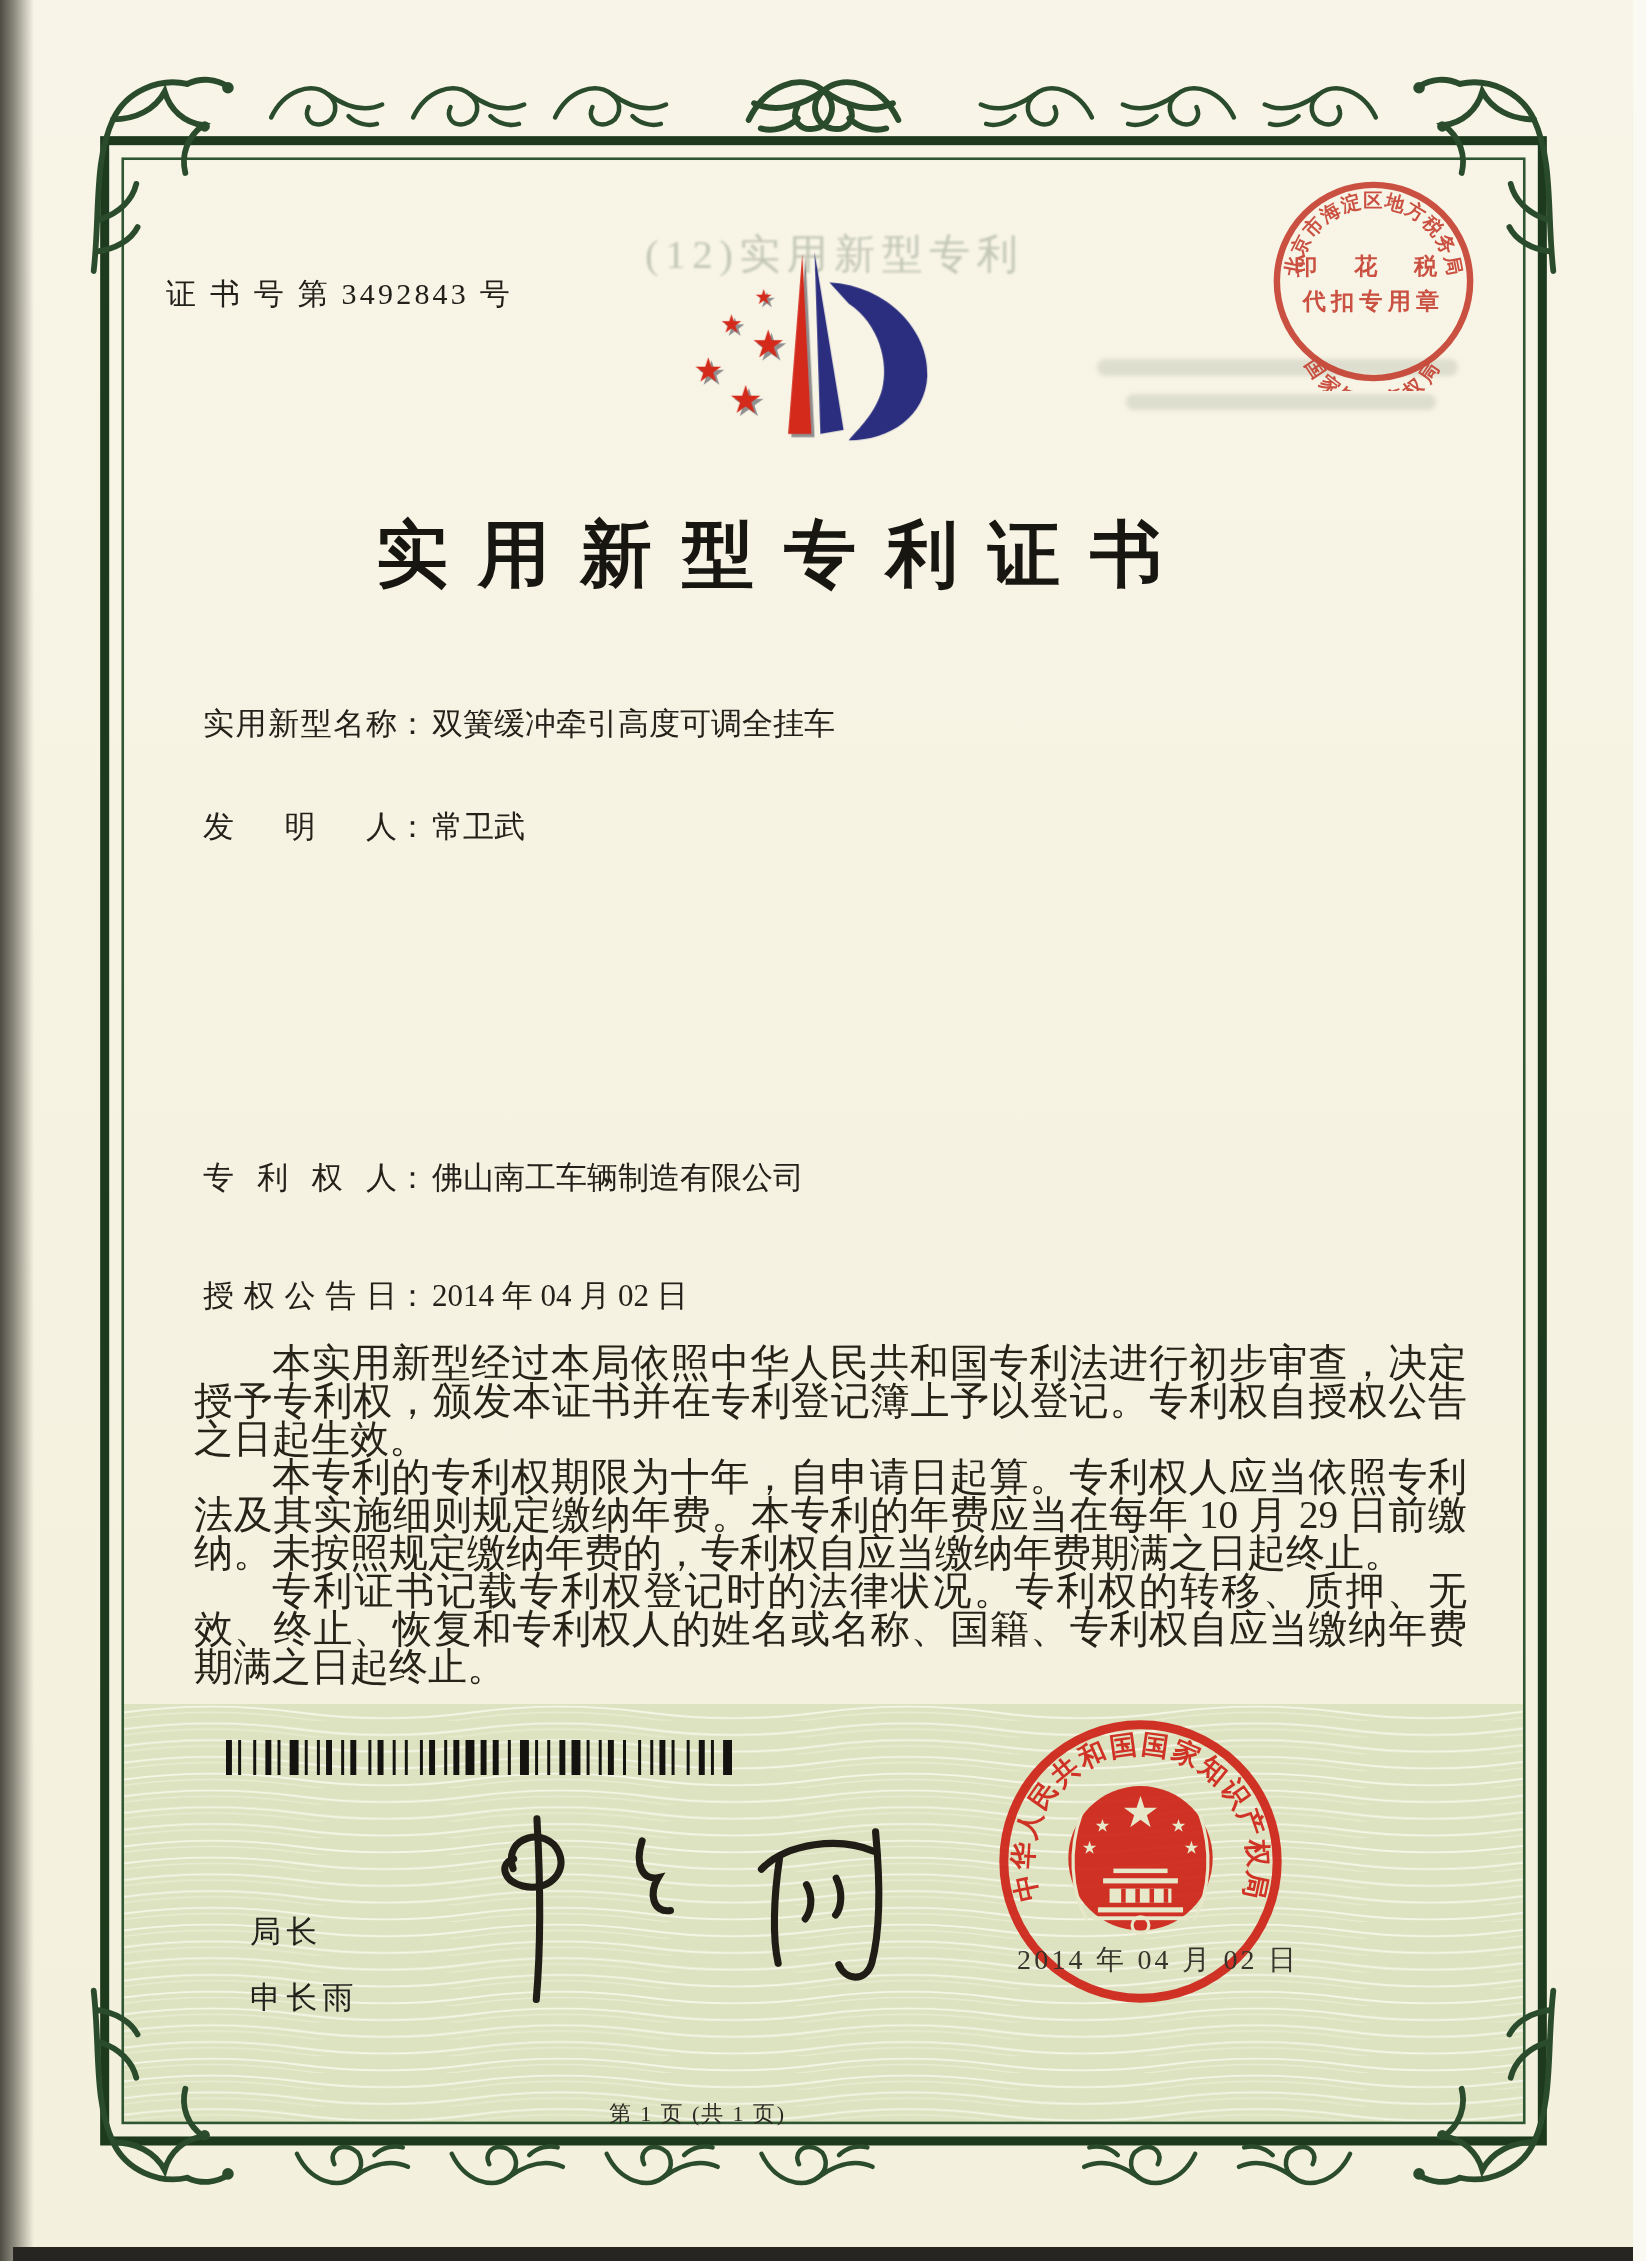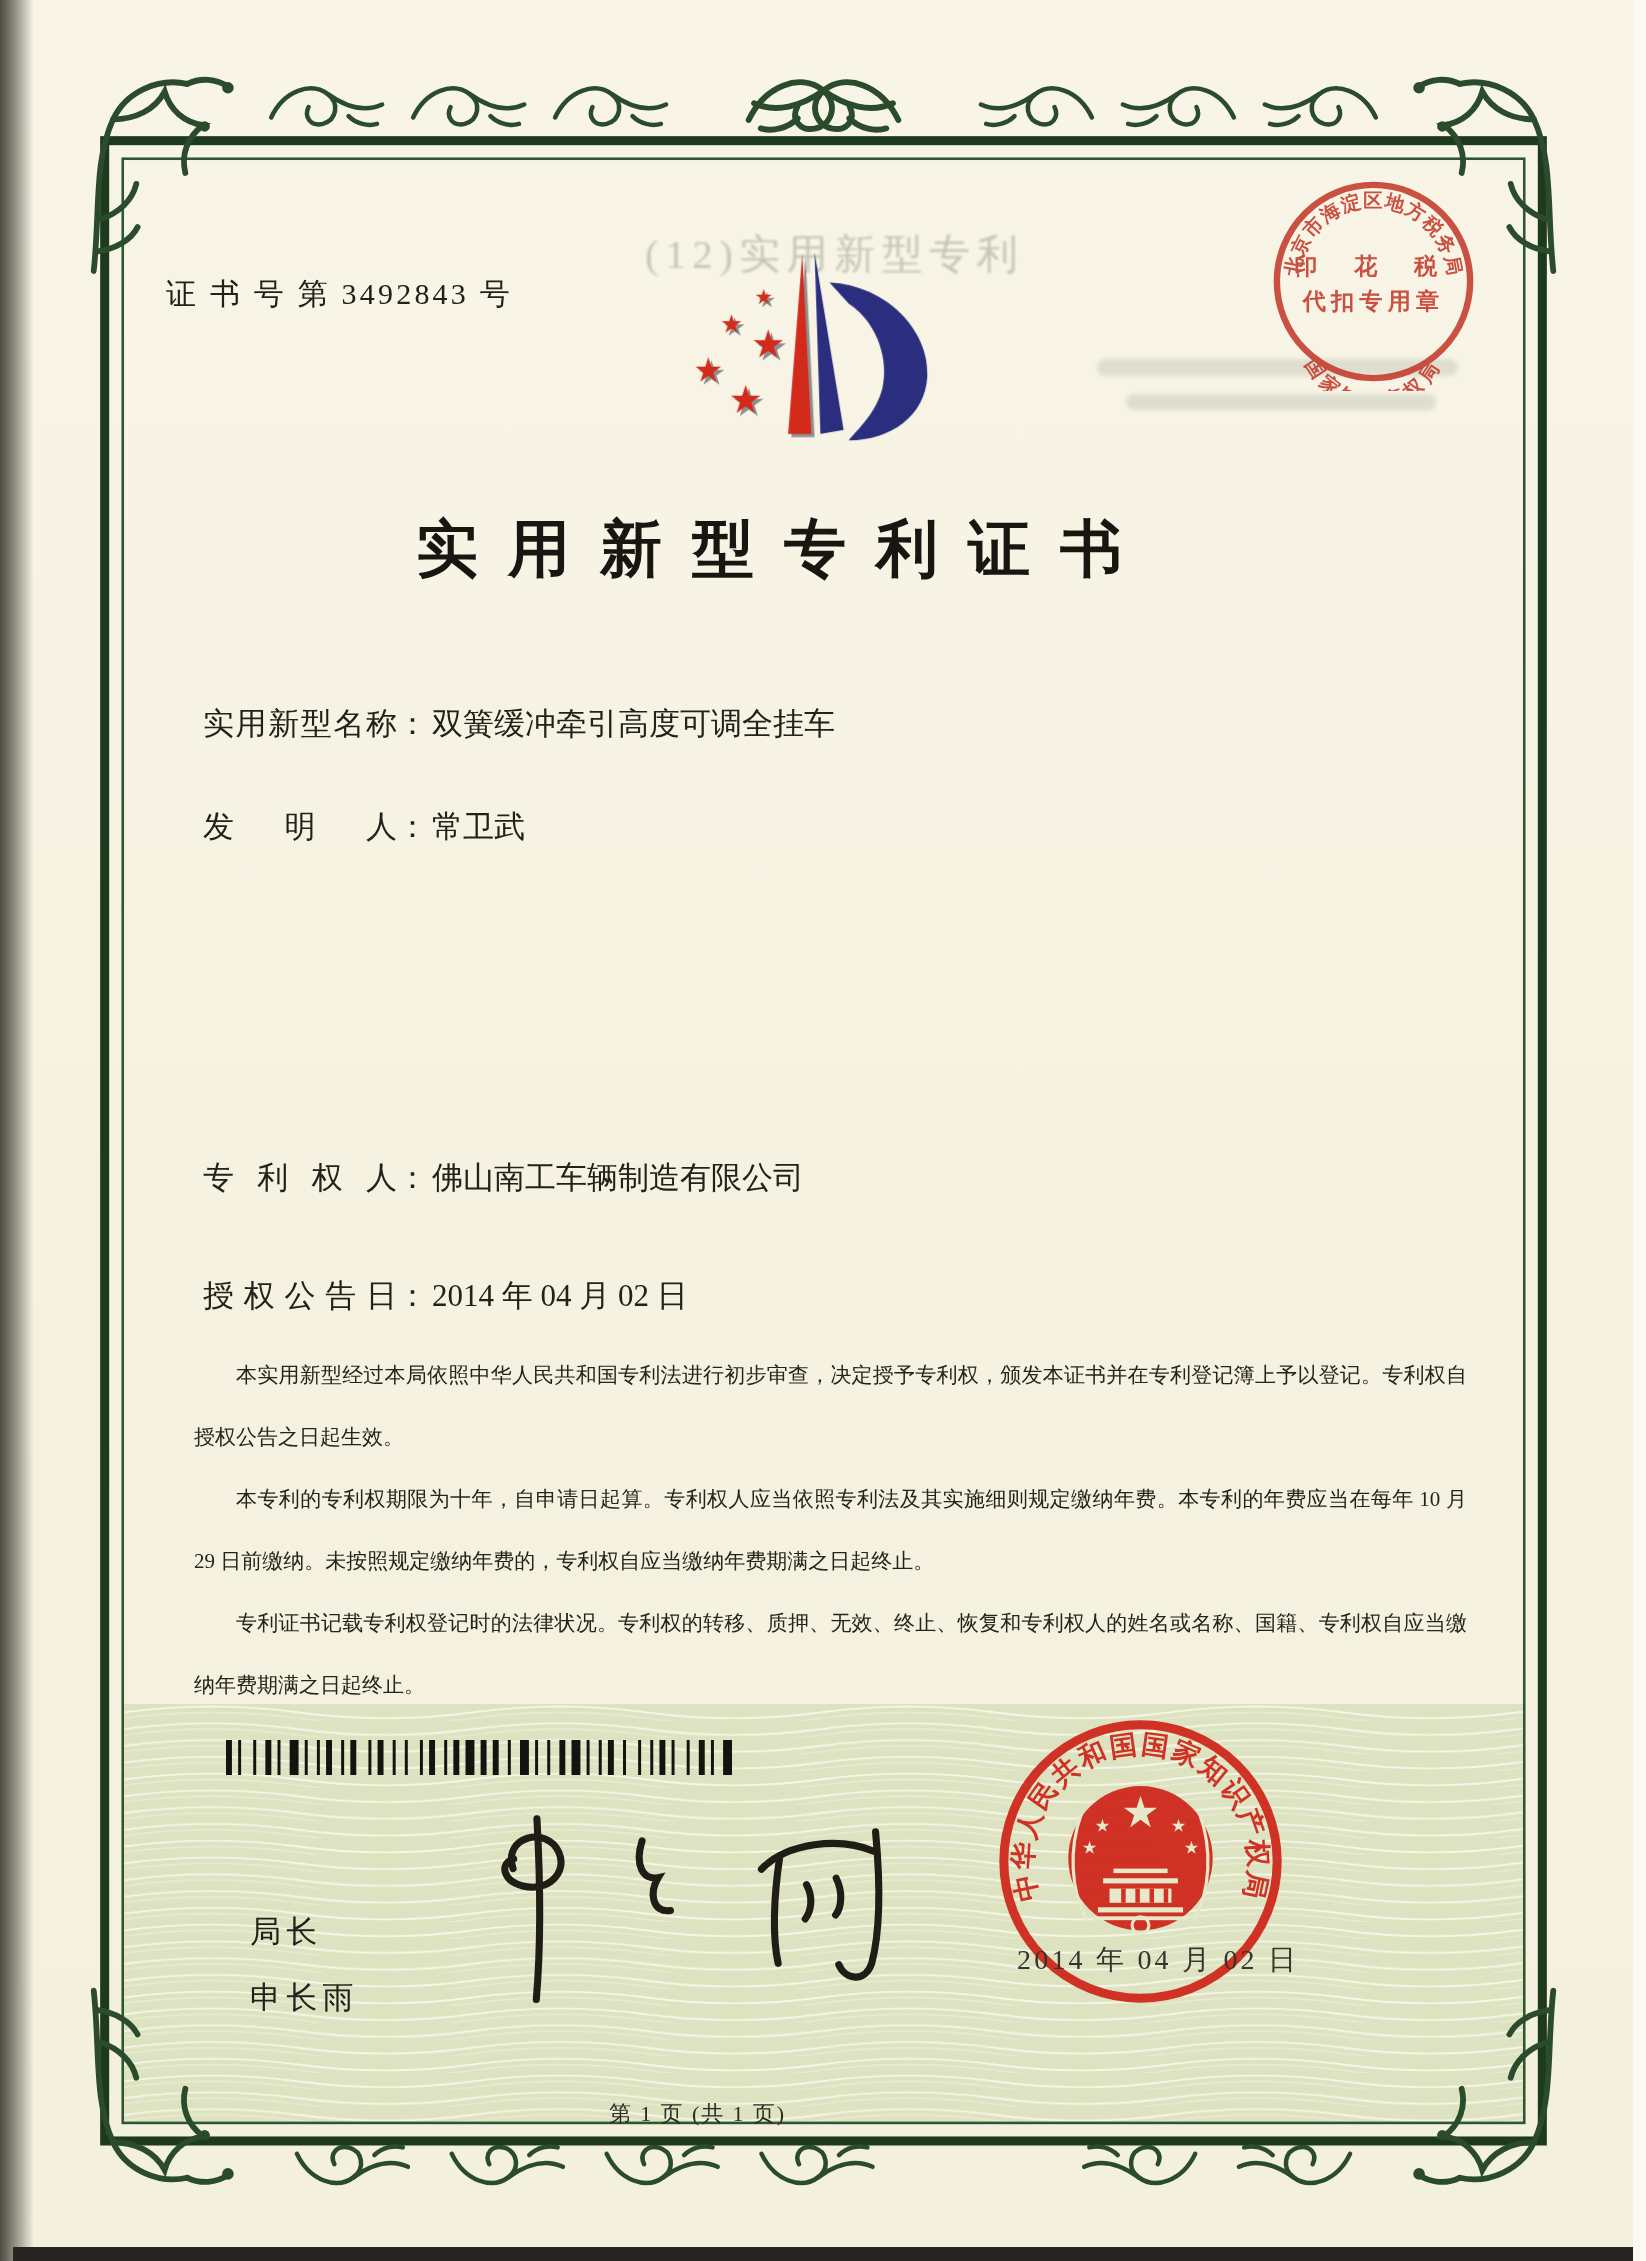--- a/index.html
+++ b/index.html
@@ -11,27 +11,27 @@
   .abs{position:absolute;}
   
   .edge-left{left:0;top:0;width:34px;height:2261px;background:linear-gradient(90deg,#4e4c43 0%,#8a887c 40%,rgba(246,242,225,0) 100%);z-index:9;}
   .edge-bottom{left:13px;top:2247px;width:1634px;height:14px;background:#262521;z-index:9;}
   .edge-right{right:0;top:0;width:14px;height:2261px;background:#fbfaf2;z-index:9;}
   
   .ghost-title{left:645px;top:227px;font-size:41px;letter-spacing:6.5px;color:rgba(110,125,105,0.38);filter:blur(1px);z-index:2;}
   .ghost-bar{background:rgba(120,135,115,0.20);border-radius:9px;filter:blur(1.9px);z-index:2;}
   
   .cert-no{left:166px;top:274px;font-size:30px;letter-spacing:3.2px;color:#22201a;z-index:3;}
-  .title{left:0;top:507px;width:1538px;text-align:center;font-size:62px;font-weight:bold;letter-spacing:30px;text-indent:30px;color:#181611;z-index:3;}
+  .title{left:0;top:507px;width:1538px;text-align:center;font-size:72px;font-weight:bold;letter-spacing:30px;text-indent:30px;color:#181611;z-index:3;}
   
   .field-row{left:203px;font-size:31px;z-index:3;white-space:nowrap;}
   .flabel{display:inline-block;width:194px;text-align:justify;text-align-last:justify;}
   .fcolon{display:inline-block;margin-right:3.9px;}
   
-  .body-text{left:194px;top:1344px;width:1273px;font-size:21px;line-height:62px;text-align:justify;color:#262319;z-index:3;}
+  .body-text{left:194px;top:1344px;width:1273px;font-size:39px;line-height:38px;text-align:justify;color:#262319;z-index:3;}
   .body-text p{margin:0;text-indent:2em;}
   
   .band{left:124px;top:1704px;z-index:1;}
   .issuer{left:250px;top:1899px;font-size:31px;letter-spacing:5.2px;line-height:66px;color:#21201b;z-index:3;}
   .seal-wrap{left:989px;top:1710px;z-index:4;}
   .seal-date{left:1017px;top:1941px;font-size:28px;letter-spacing:3.2px;color:#36342b;z-index:5;}
   .page-footer{left:609px;top:2087px;font-size:22px;letter-spacing:1.9px;color:#2b2922;z-index:3;margin-top:12px;}
   .frame-svg{left:0;top:0;z-index:2;pointer-events:none;}
   .stamp-wrap{left:1264px;top:172px;z-index:3;}
   .logo-wrap{left:636px;top:247px;z-index:3;}

